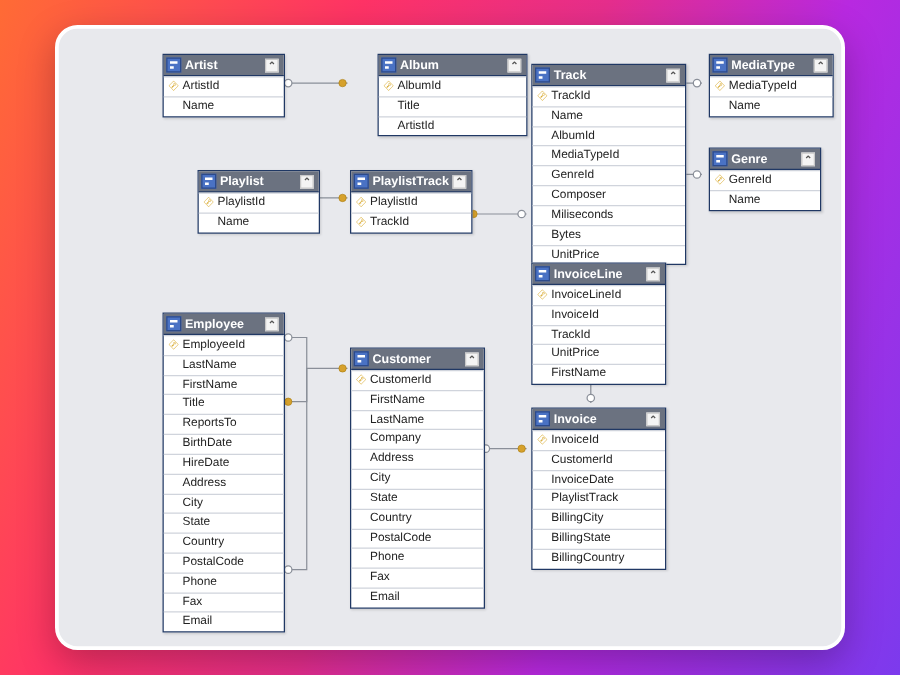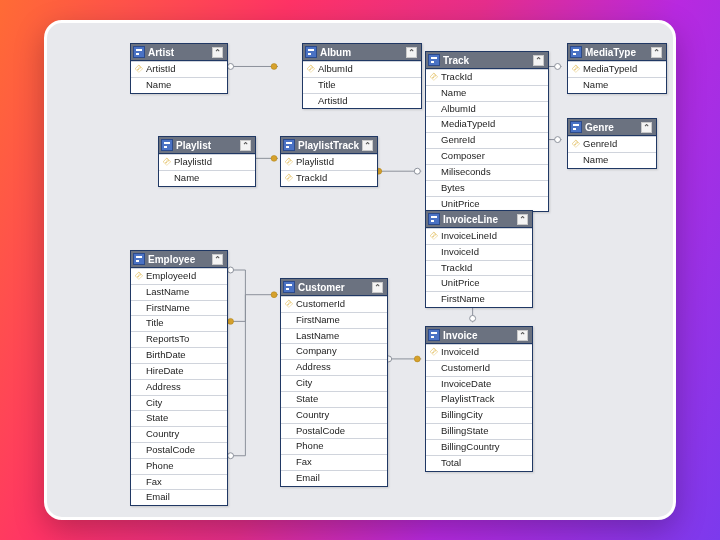--- a/index.html
+++ b/index.html
@@ -496,19 +496,15 @@
           <span>BillingCity</span>
         </div>
         <div class="column">
           <span class="key-slot"></span>
           <span>BillingState</span>
         </div>
         <div class="column">
           <span class="key-slot"></span>
           <span>BillingCountry</span>
         </div>
-        <div class="column">
-          <span class="key-slot"></span>
-          <span>Total</span>
-        </div>
       </div>
     </div>
 </div>
 
 </body></html>

